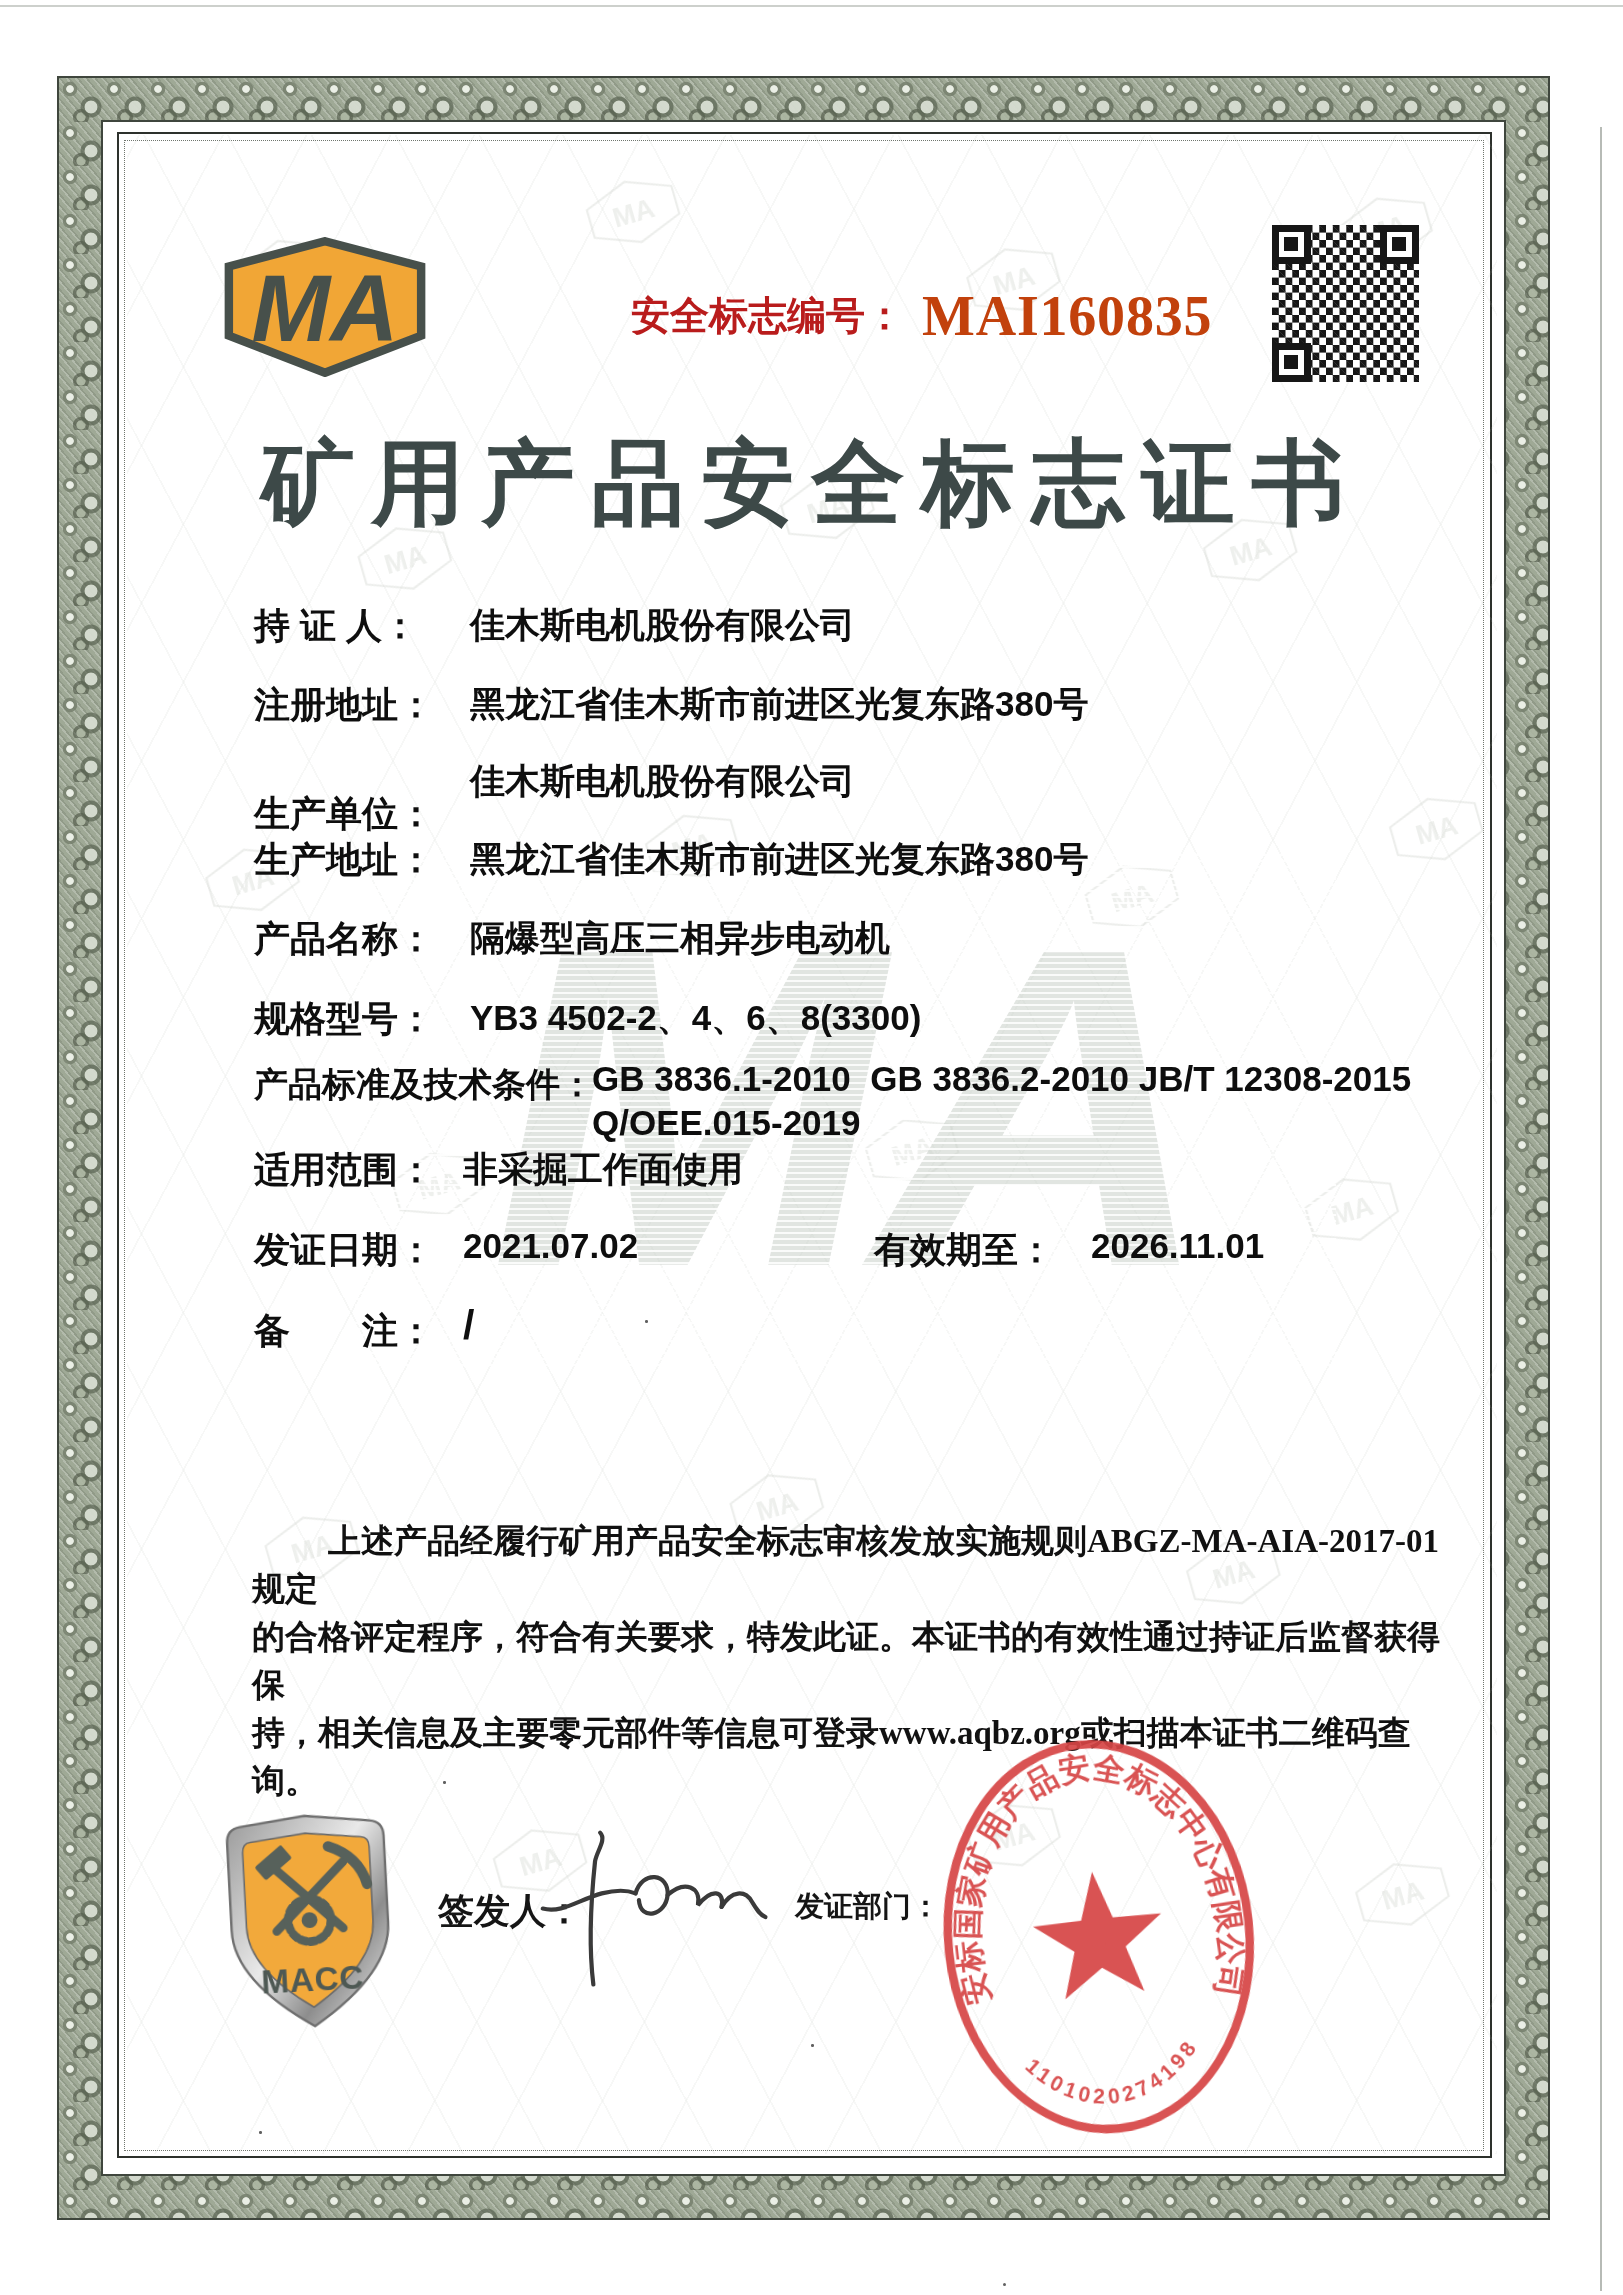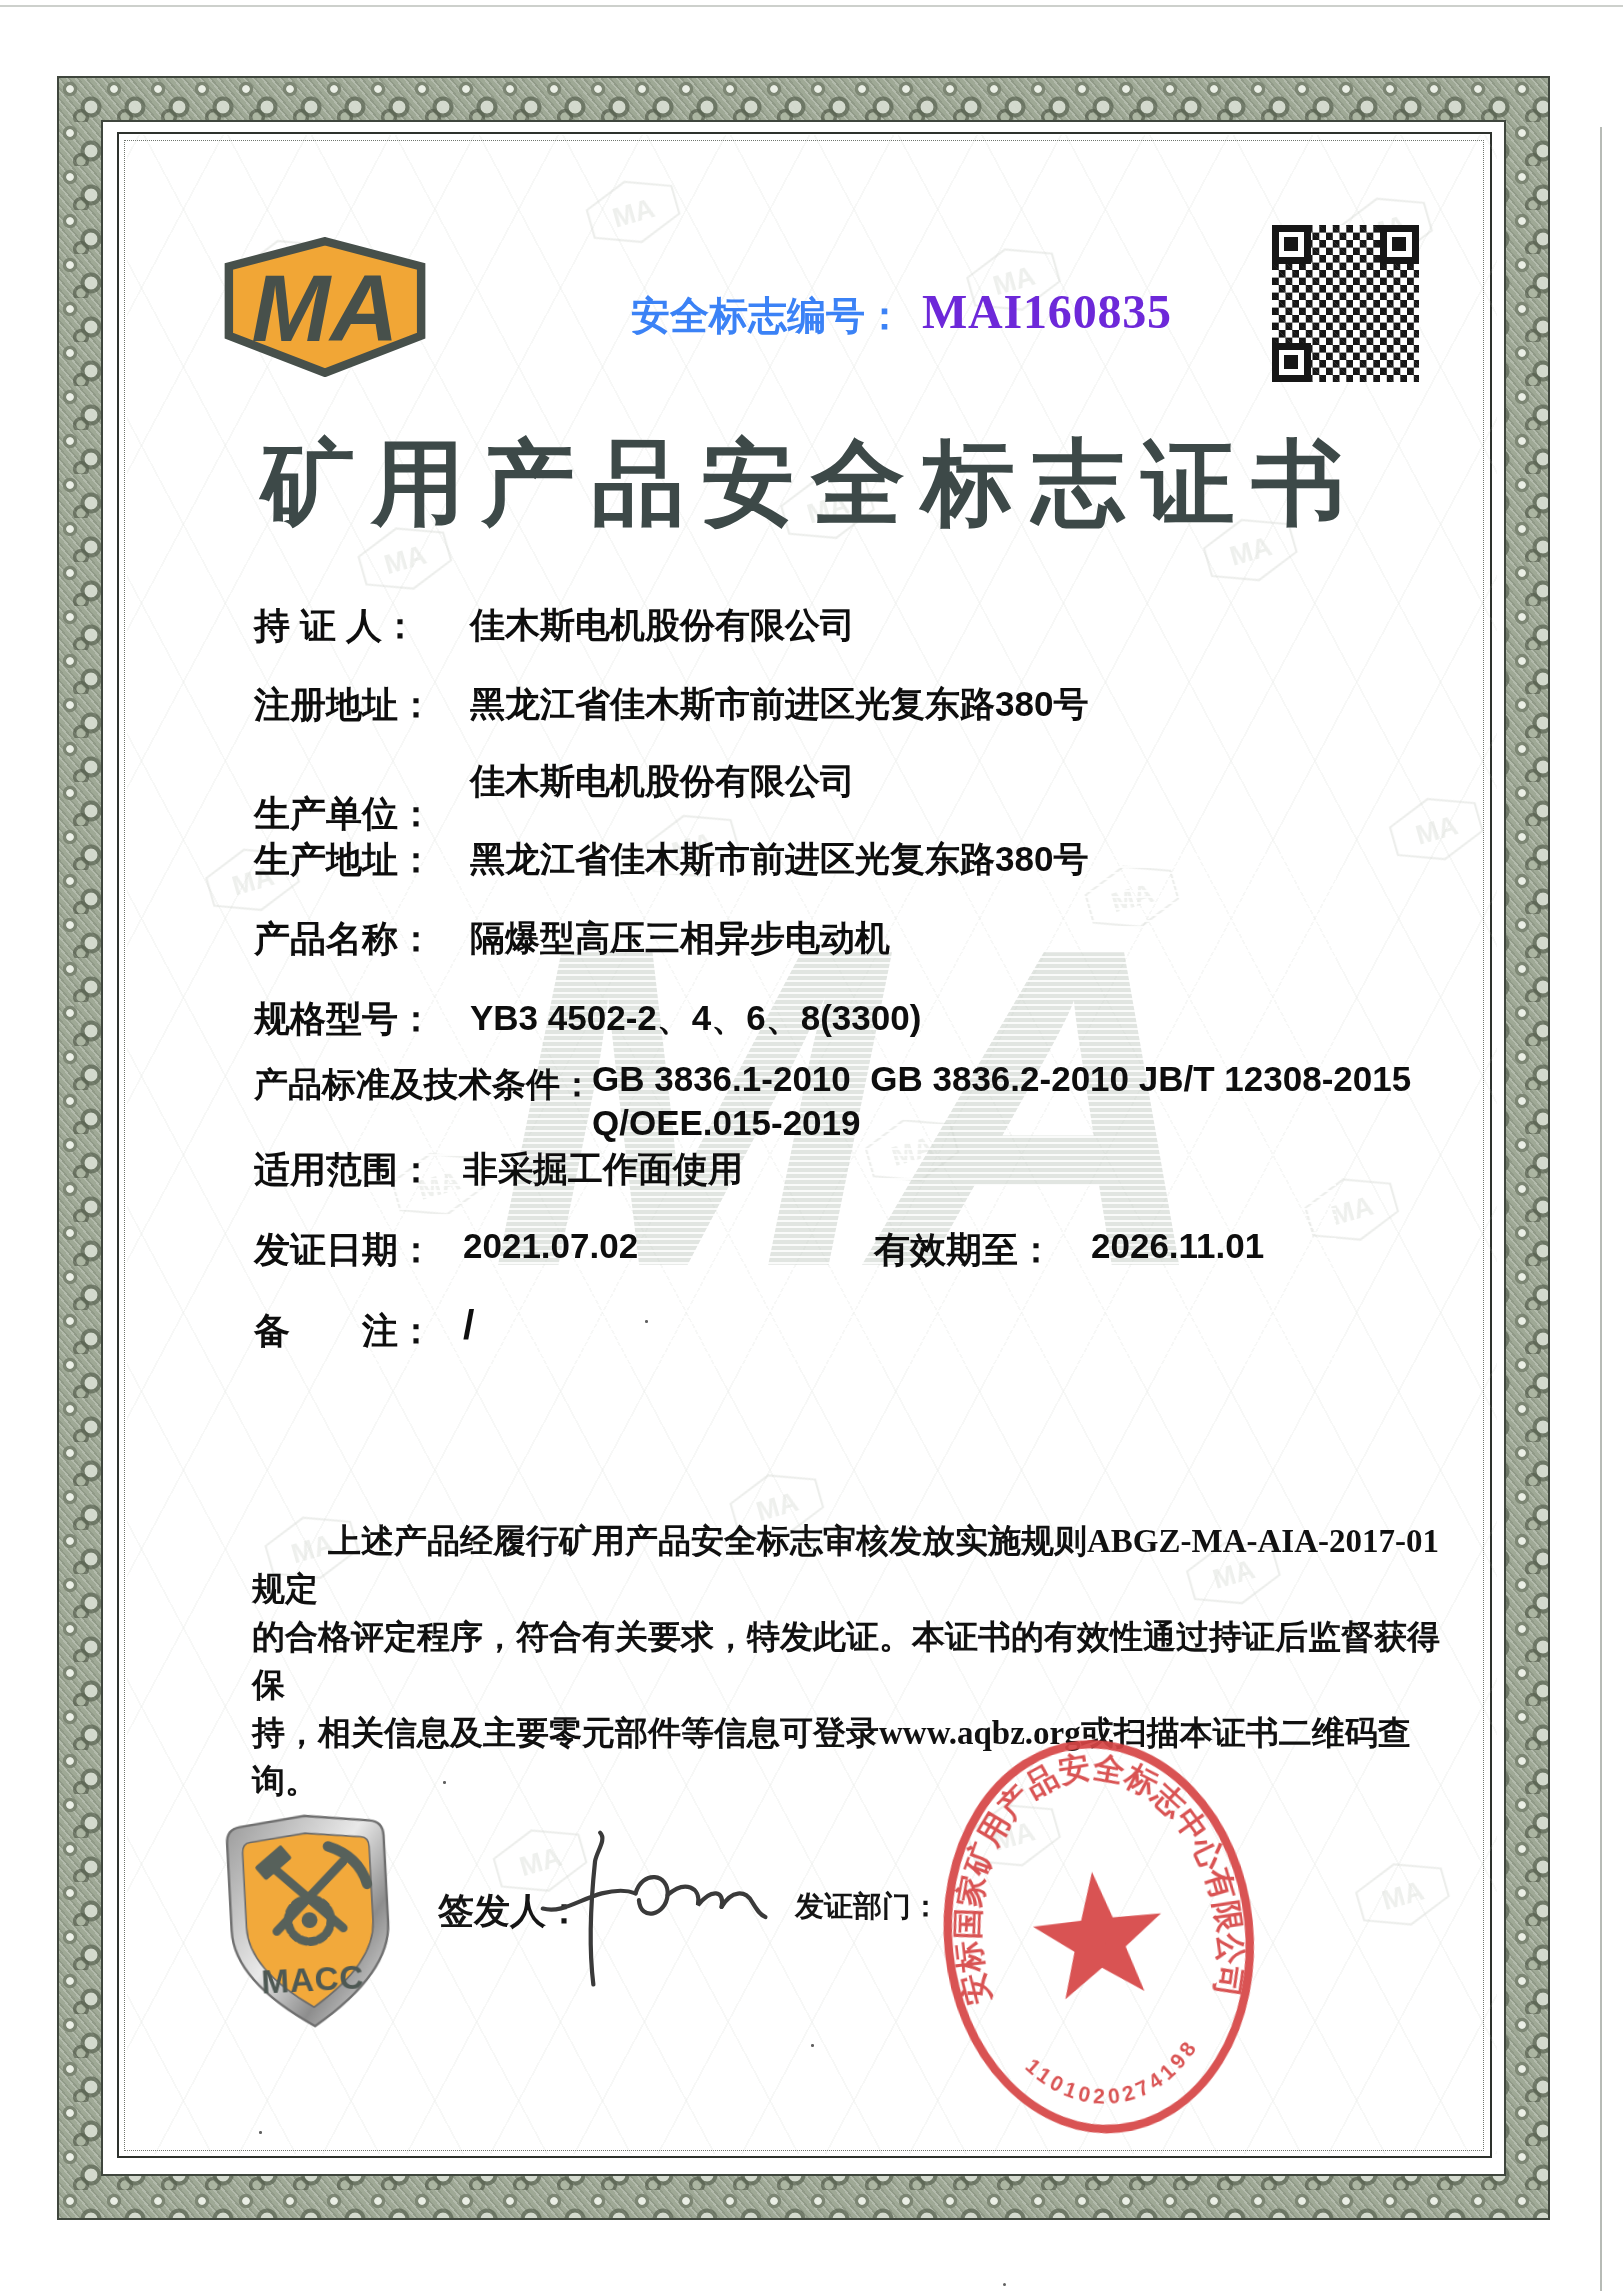--- a/index.html
+++ b/index.html
@@ -41,23 +41,23 @@
     left:355px;top:854px;width:981px;height:516px;
     font-family:"Liberation Sans", sans-serif;font-weight:900;font-style:italic;
     font-size:473px;line-height:507px;text-align:center;letter-spacing:-12px;
     color:#c9cfc9;opacity:.55;transform:scaleY(.96);
   }
   .giant-ma-stripes{
     left:355px;top:854px;width:981px;height:516px;
     background:repeating-linear-gradient(180deg, rgba(255,255,255,.85) 0 2.5px, rgba(255,255,255,0) 2.5px 6px);
   }
   
-  .cert-no-label{left:631px;top:289px;font-size:39px;font-weight:700;color:#3b82f6;}
-  .cert-no-value{left:922px;top:284px;font-size:48px;font-weight:700;letter-spacing:0.8px;
-    font-family:"Liberation Serif", serif;color:#6d28d9;}
+  .cert-no-label{left:631px;top:289px;font-size:39px;font-weight:700;color:#b91c1c;}
+  .cert-no-value{left:922px;top:284px;font-size:56px;font-weight:700;letter-spacing:0.8px;
+    font-family:"Liberation Serif", serif;color:#c2410c;}
   .qr{left:1272px;top:225px;width:147px;height:157px;
     background-color:#fff;
     background-image:
       linear-gradient(45deg, #161616 25%, rgba(0,0,0,0) 25% 75%, #161616 75%),
       linear-gradient(45deg, #161616 25%, rgba(0,0,0,0) 25% 75%, #161616 75%);
     background-position:0 0,6.8px 7.6px;background-size:13.5px 15px;
   }
   .finder{position:absolute;width:39px;height:39px;border:7.6px solid #161616;background:#fff;box-sizing:border-box;}
   .finder > div{position:absolute;left:5px;top:5px;width:13.5px;height:13.5px;background:#161616;}
   .f-tl{left:0;top:0;} .f-tr{right:0;top:0;} .f-bl{left:0;bottom:0;}

